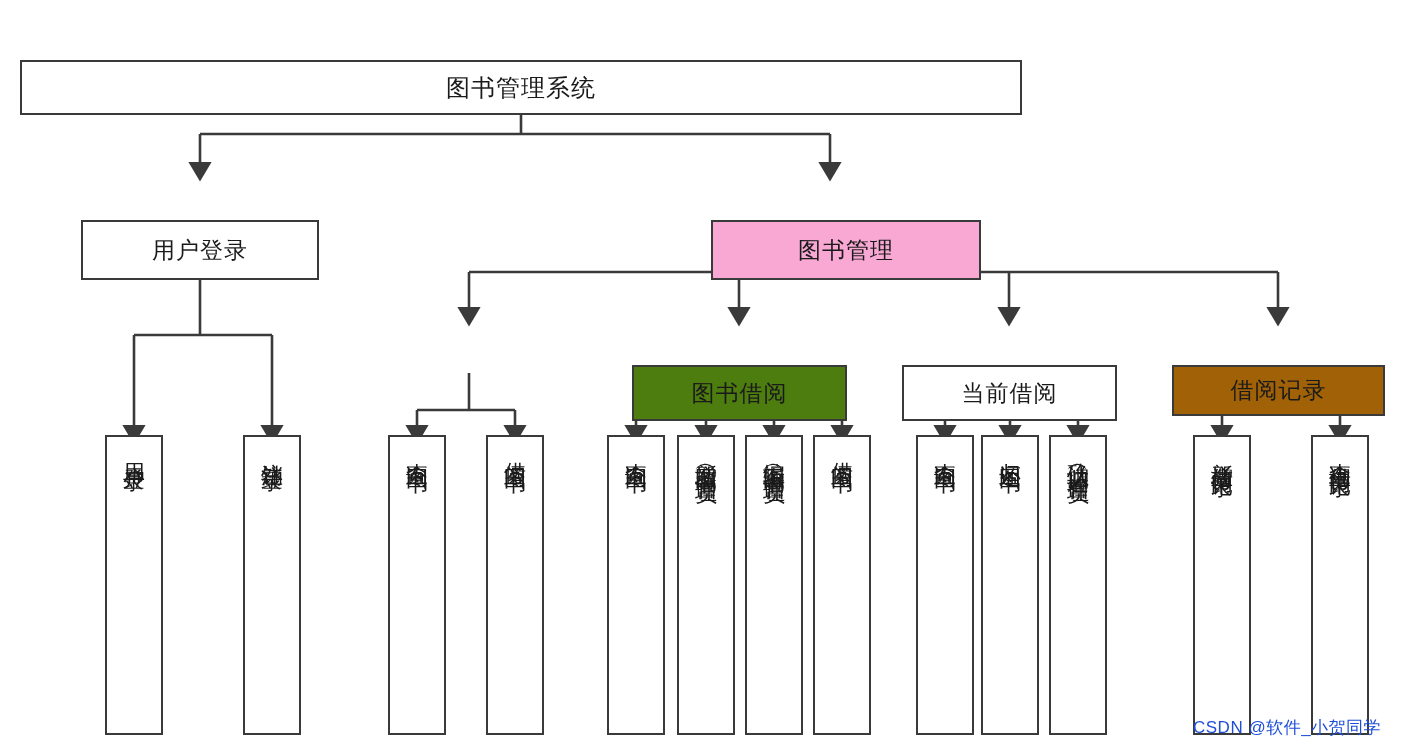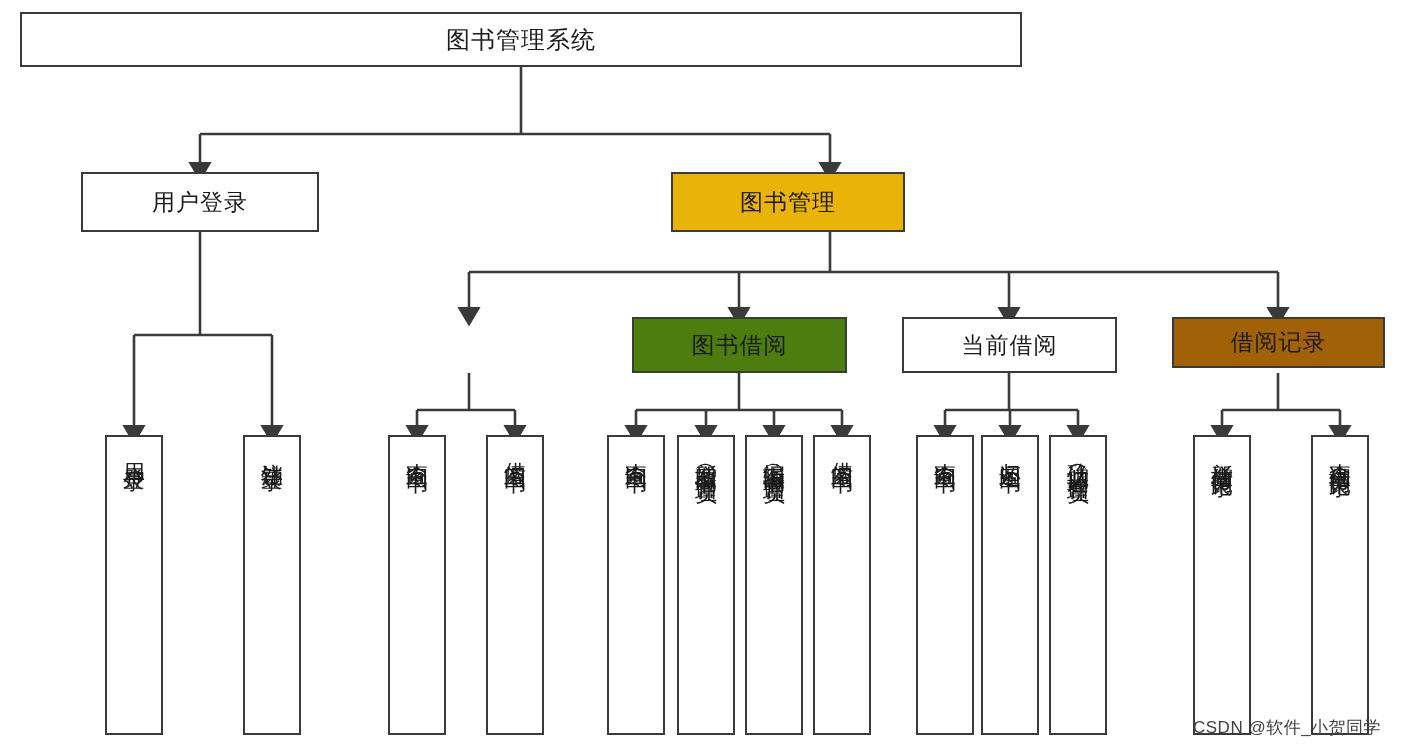--- a/index.html
+++ b/index.html
@@ -31,20 +31,21 @@
     border: 2.5px solid #3a3a3a;
     background: #ffffff;
     display: flex;
     align-items: center;
     justify-content: center;
     color: #1a1a1a;
   }
   .node.horiz {
     font-size: 23px;
     letter-spacing: 1px;
+    margin-top: 48px;
   }
   .node.vert {
     align-items: flex-start;
     justify-content: center;
     padding-top: 8px;
   }
   .node.vert .vtext {
     writing-mode: vertical-rl;
     text-orientation: upright;
     font-size: 22px;
@@ -118,21 +119,21 @@
     </g>
   </svg>
 
   <div class="node horiz root" id="n-root" style="left: 20px; top: 12px; width: 1002px; height: 55px; border-color: rgb(58, 58, 58); background: rgb(255, 255, 255); color: rgb(26, 26, 26);">
     <span>图书管理系统</span>
   </div>
 
   <div class="node horiz" id="n-user_login" style="left: 81px; top: 172px; width: 238px; height: 60px; border-color: rgb(58, 58, 58); background: rgb(255, 255, 255); color: rgb(26, 26, 26);">
     <span>用户登录</span>
   </div>
-  <div class="node horiz" id="n-book_manage" style="left: 671px; top: 172px; width: 234px; height: 60px; border-color: rgb(58, 58, 58); background: #eab308; color: rgb(26, 26, 26);">
+  <div class="node horiz" id="n-book_manage" style="left: 711px; top: 172px; width: 270px; height: 60px; border-color: rgb(58, 58, 58); background: #f9a8d4; color: rgb(26, 26, 26);">
     <span>图书管理</span>
   </div>
 
   <div class="node horiz" id="n-book_borrow" style="left: 632px; top: 317px; width: 215px; height: 56px; border-color: rgb(58, 58, 58); background: #4d7c0f; color: rgb(26, 26, 26);">
     <span>图书借阅</span>
   </div>
   <div class="node horiz" id="n-current_borrow" style="left: 902px; top: 317px; width: 215px; height: 56px; border-color: rgb(58, 58, 58); background: rgb(255, 255, 255); color: rgb(26, 26, 26);">
     <span>当前借阅</span>
   </div>
   <div class="node horiz" id="n-borrow_record" style="left: 1172px; top: 317px; width: 213px; height: 51px; border-color: rgb(58, 58, 58); background: #a16207; color: rgb(26, 26, 26);">
@@ -176,14 +177,14 @@
     <span class="vtext">确认归还（管理员）</span>
   </div>
 
   <div class="node vert" id="n-leaf_add_record" style="left: 1193px; top: 435px; width: 58px; height: 300px; border-color: rgb(58, 58, 58); background: rgb(255, 255, 255); color: rgb(26, 26, 26);">
     <span class="vtext">新增借阅记录</span>
   </div>
   <div class="node vert" id="n-leaf_query_record" style="left: 1311px; top: 435px; width: 58px; height: 300px; border-color: rgb(58, 58, 58); background: rgb(255, 255, 255); color: rgb(26, 26, 26);">
     <span class="vtext">查询借阅记录</span>
   </div>
 
-  <div class="watermark" id="wm" style="left: 1193px; top: 716px; color: #404040;">CSDN @软件_小贺同学</div>
+  <div class="watermark" id="wm" style="left: 1193px; top: 716px; color: #1d4ed8;">CSDN @软件_小贺同学</div>
 </div>
 
 </body></html>

